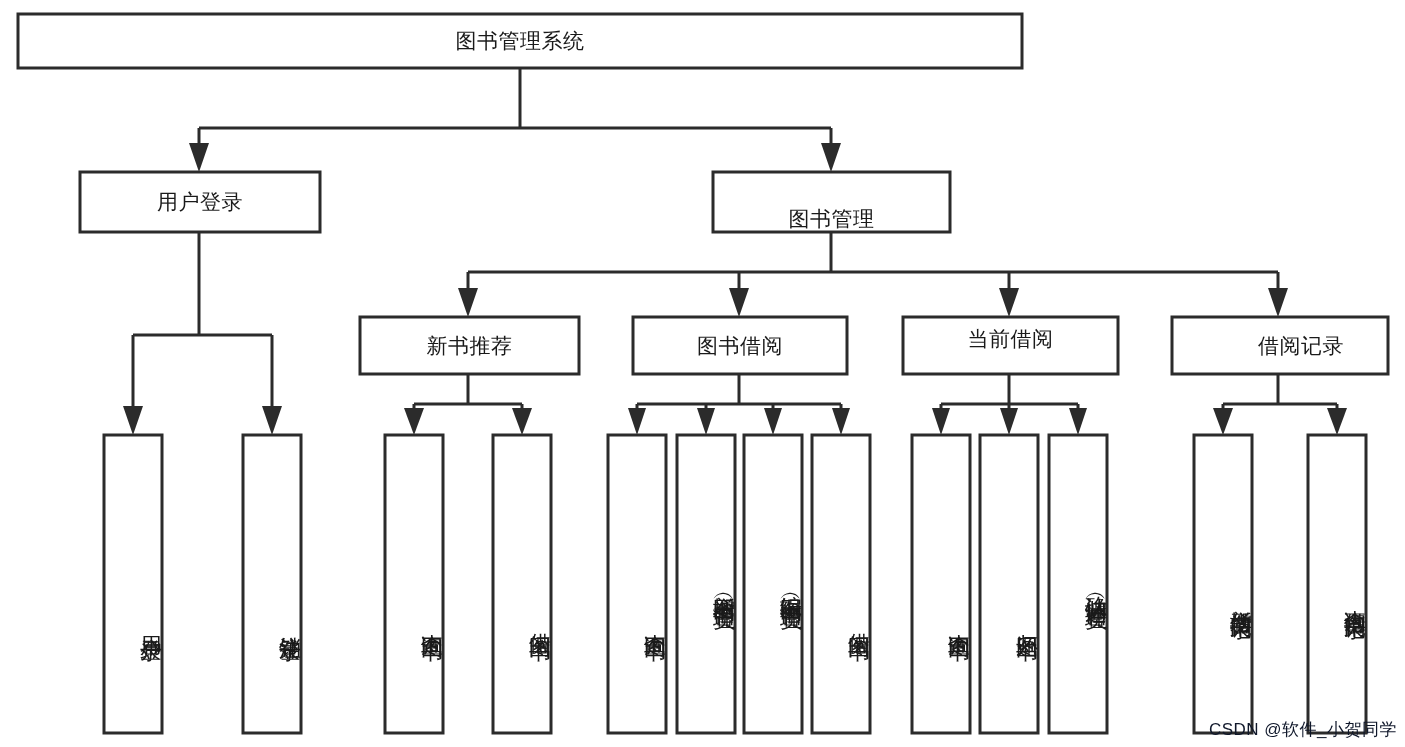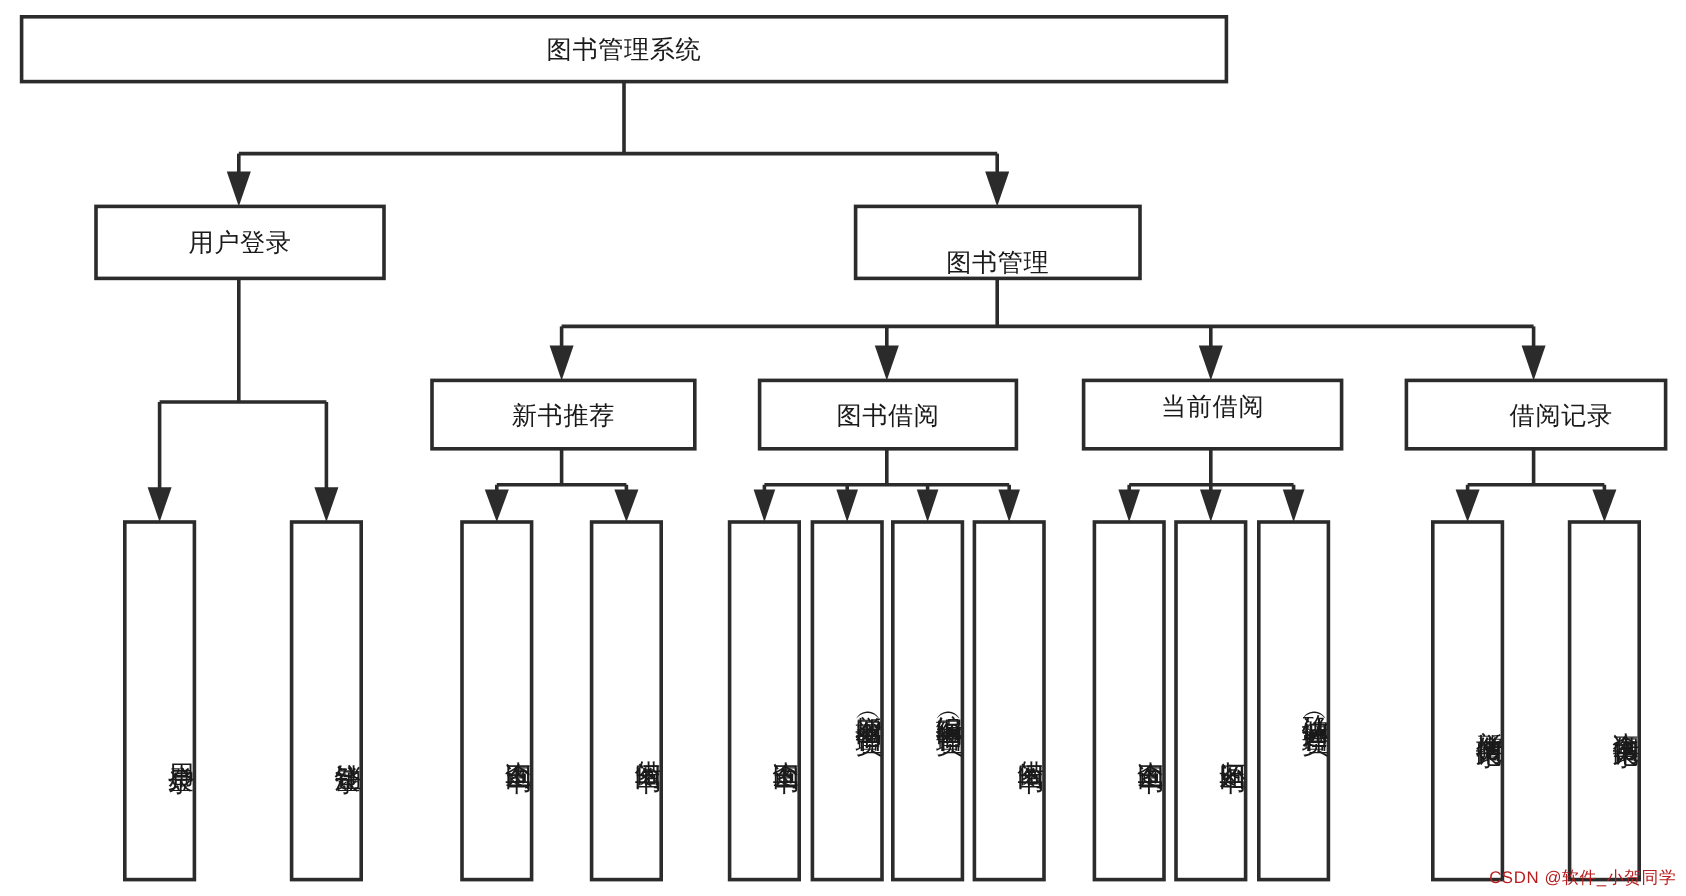--- a/index.html
+++ b/index.html
@@ -61,22 +61,22 @@
     color: #1a1a1a;
     letter-spacing: 2px;
     line-height: 1;
     white-space: nowrap;
     pointer-events: none;
   }
   .watermark {
     position: absolute;
     right: 8px;
     bottom: 6px;
-    font-size: 14px;
-    color: #b91c1c;
+    font-size: 17px;
+    color: #0f172a;
     letter-spacing: 0.5px;
     white-space: nowrap;
     pointer-events: none;
   }
 </style>
 </head>
 <body>
 
 <div id="canvas">
 

